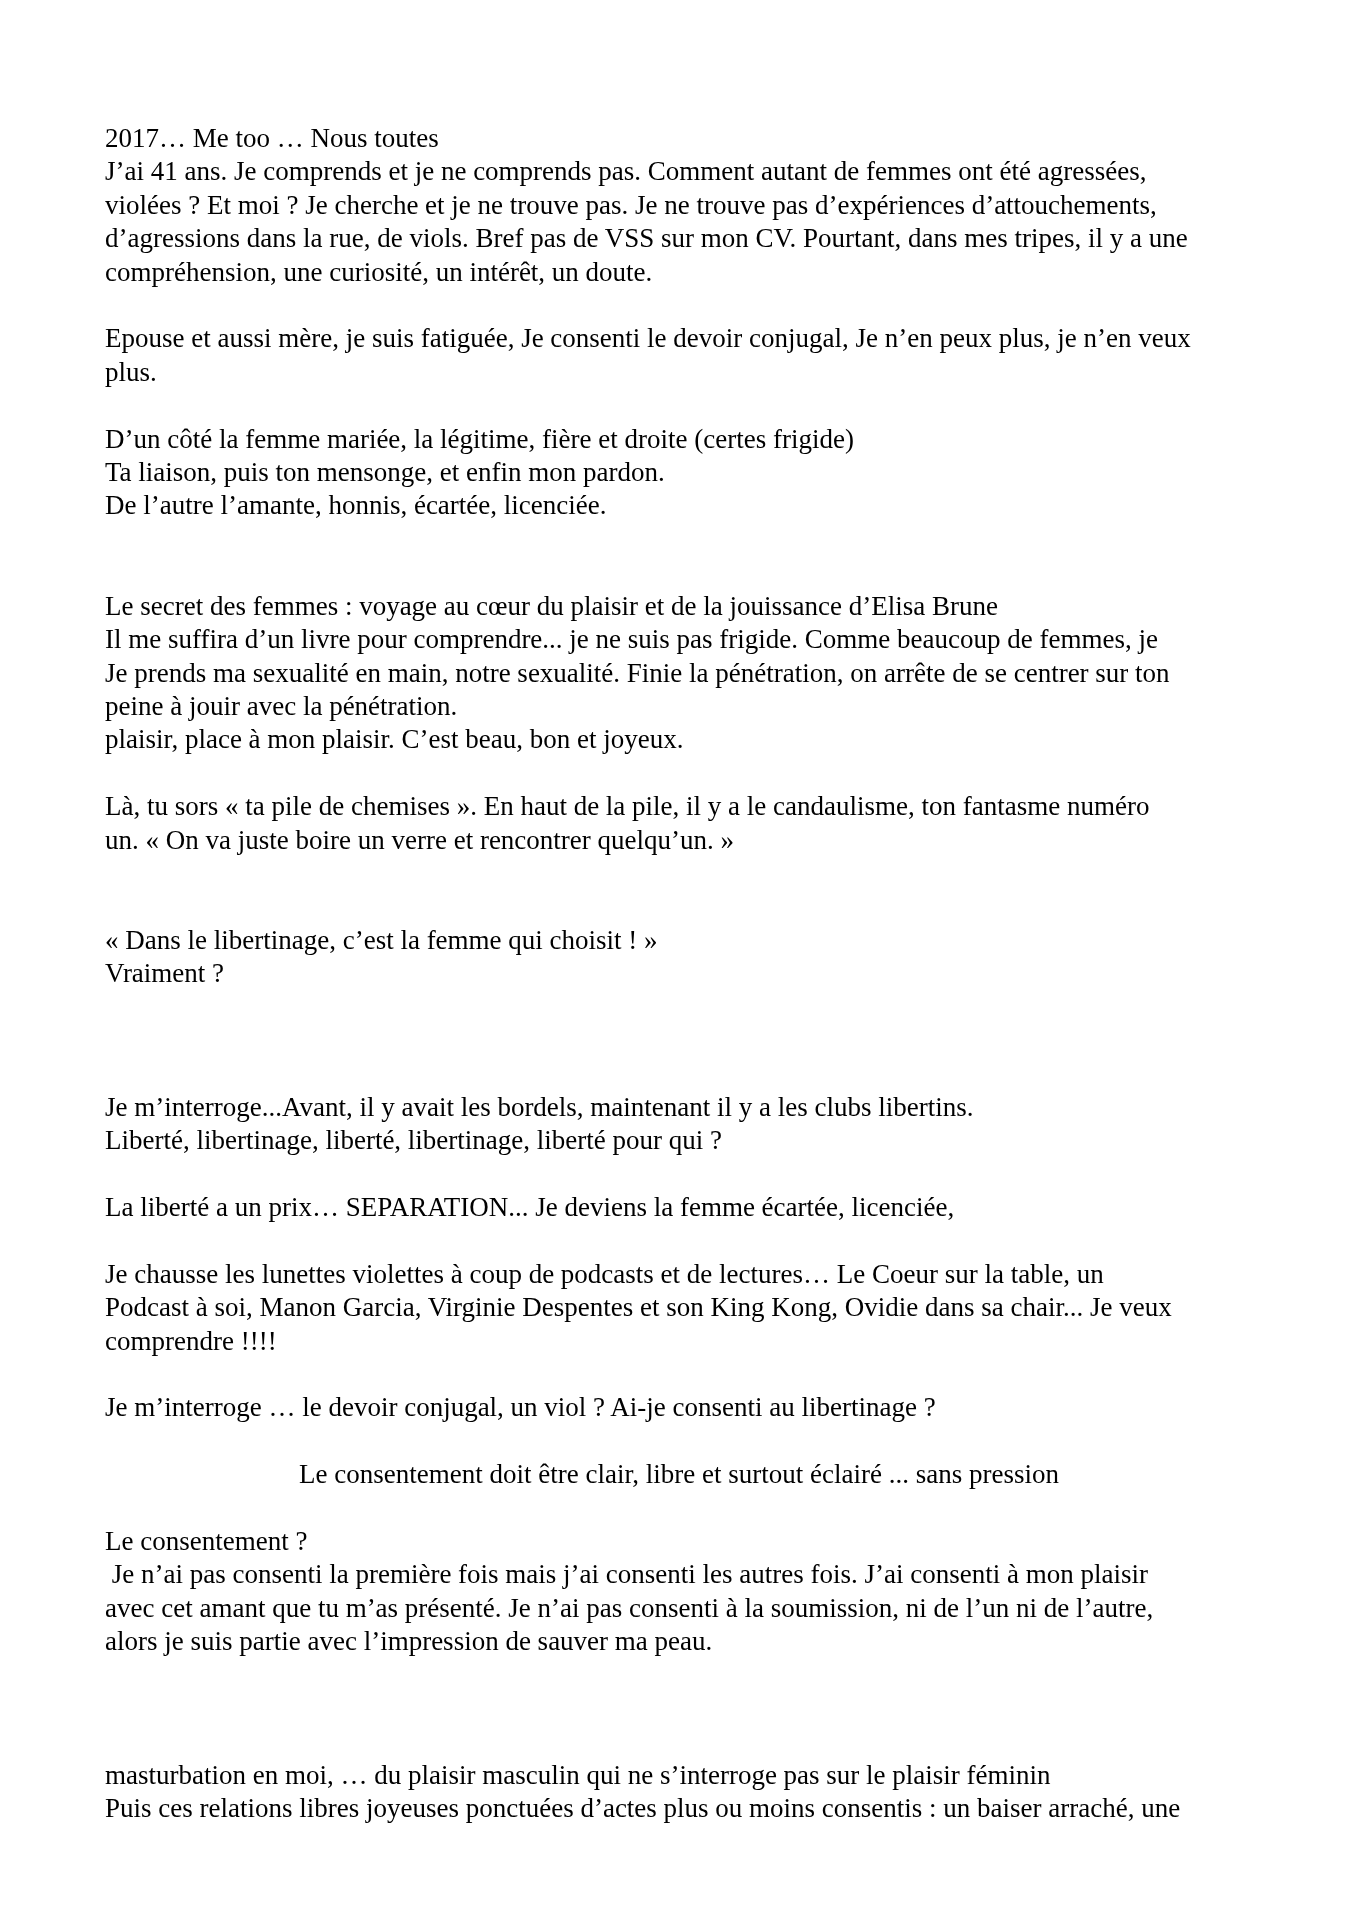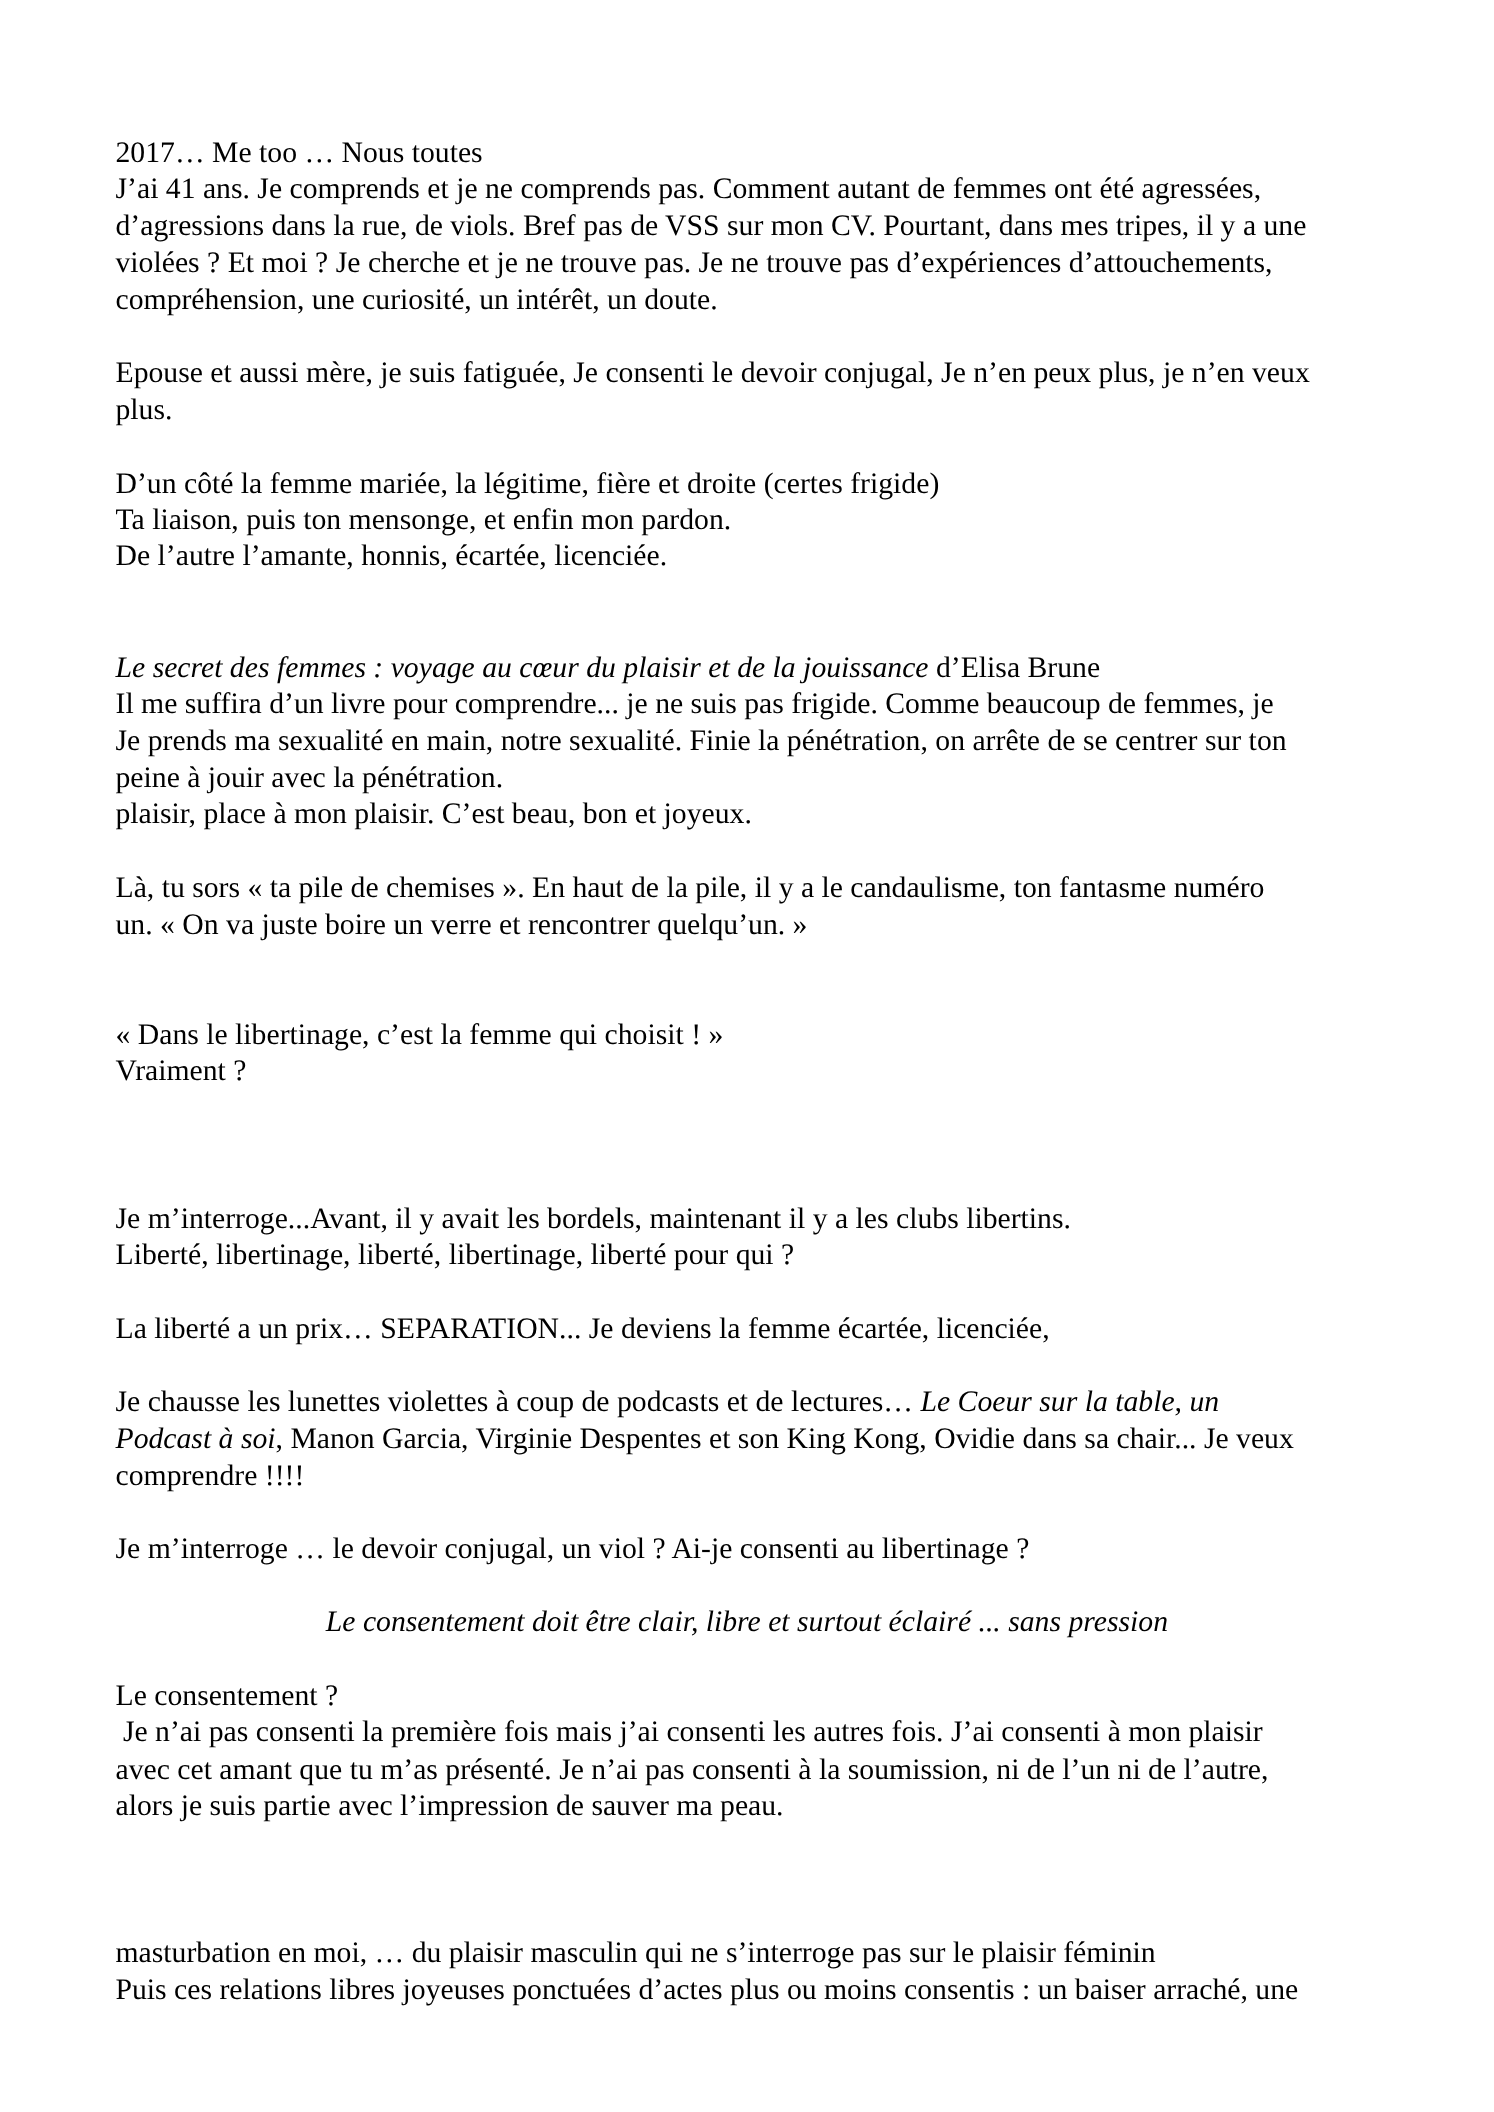--- a/index.html
+++ b/index.html
@@ -26,32 +26,31 @@
     line-height: 33.4px;
   }
   .line {
     white-space: pre;
     min-height: 33.4px;
   }
   .line.right {
     text-align: center;
   }
   .it {
-    font-style: italic;
   }
 </style>
 </head>
 <body>
 
 <div class="page">
   <div class="doc-body">
       <div class="line"><span>2017… Me too … Nous toutes</span></div>
       <div class="line"><span>J’ai 41 ans. Je comprends et je ne comprends pas. Comment autant de femmes ont été agressées,</span></div>
+      <div class="line"><span>violées ? Et moi ? Je cherche et je ne trouve pas. Je ne trouve pas d’expériences d’attouchements,</span></div>
       <div class="line"><span>d’agressions dans la rue, de viols. Bref pas de VSS sur mon CV. Pourtant, dans mes tripes, il y a une</span></div>
-      <div class="line"><span>violées ? Et moi ? Je cherche et je ne trouve pas. Je ne trouve pas d’expériences d’attouchements,</span></div>
       <div class="line"><span>compréhension, une curiosité, un intérêt, un doute.</span></div>
       <div class="line">&nbsp;</div>
       <div class="line"><span>Epouse et aussi mère, je suis fatiguée, Je consenti le devoir conjugal, Je n’en peux plus, je n’en veux</span></div>
       <div class="line"><span>plus.</span></div>
       <div class="line">&nbsp;</div>
       <div class="line"><span>D’un côté la femme mariée, la légitime, fière et droite (certes frigide)</span></div>
       <div class="line"><span>Ta liaison, puis ton mensonge, et enfin mon pardon.</span></div>
       <div class="line"><span>De l’autre l’amante, honnis, écartée, licenciée.</span></div>
       <div class="line">&nbsp;</div>
       <div class="line">&nbsp;</div>

